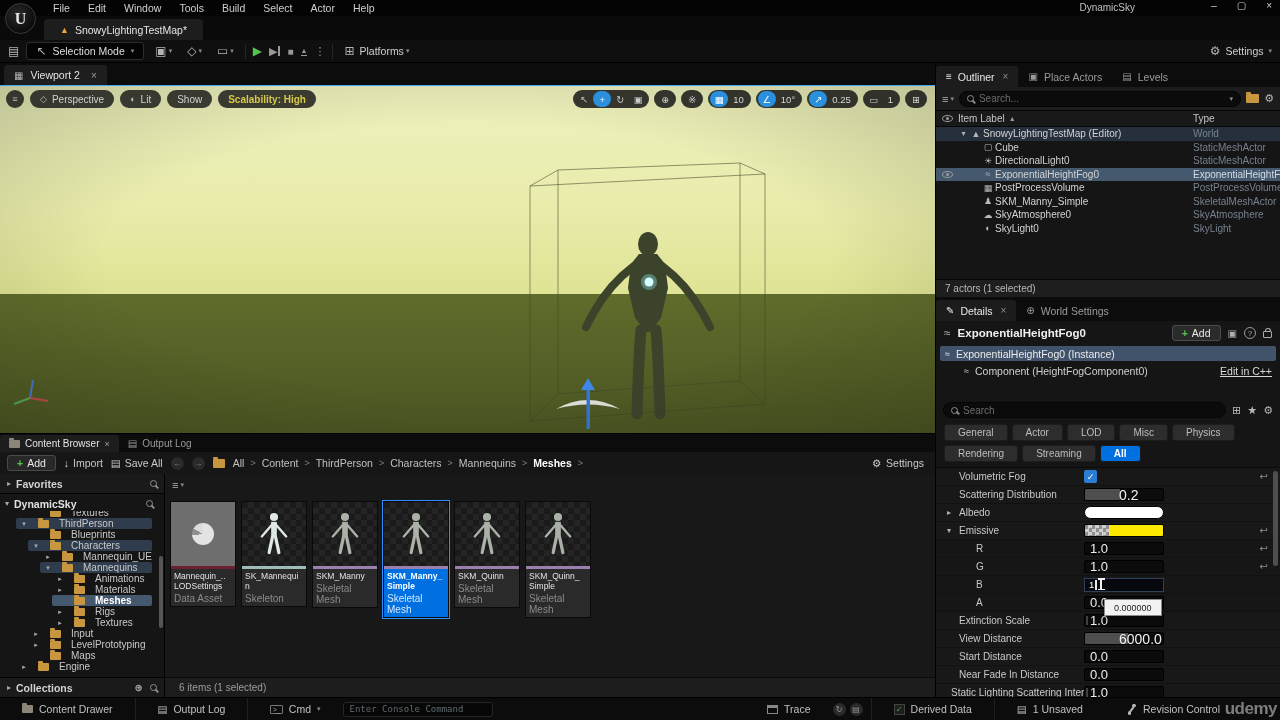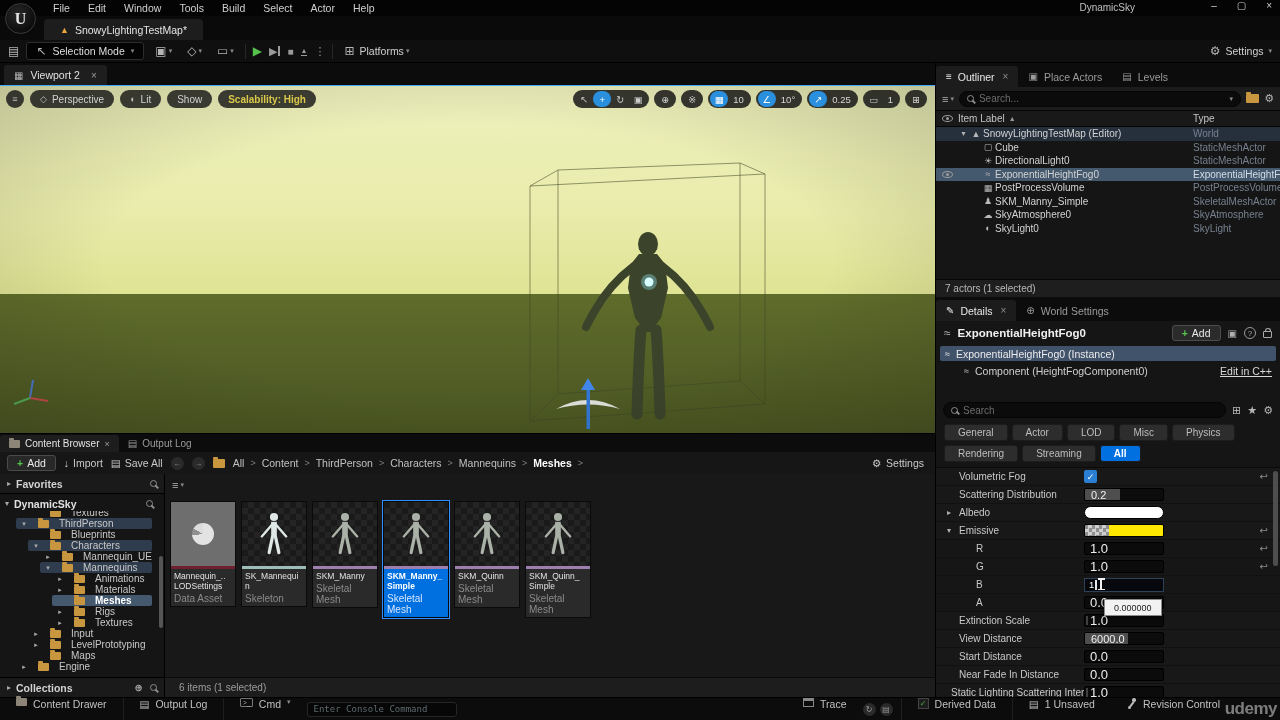--- a/index.html
+++ b/index.html
@@ -131,21 +131,21 @@
   .parrow { font-size:8px; color:#b0b0b0; width:8px; margin-left:-12px; }
   .prop-val { width:80px; position:relative; flex:none; }
   .ctl { display:none; }
   .ctl-checkbox { width:13px; height:13px; background:#2a7fd4; border-radius:2px; color:#fff; font-size:9px;
                   align-items:center; justify-content:center; }
   .prop-row.checkbox .ctl-checkbox { display:flex; }
   .ctl-slider { height:13px; background:#0c0c0c; border:1px solid #000; border-radius:2px; position:relative; overflow:hidden;
                 align-items:center; width:80px; }
   .prop-row.slider .ctl-slider { display:flex; }
   .ctl-slider .fill { position:absolute; left:0; top:0; bottom:0; background:#4e4e4e; }
-  .ctl-slider .sval { position:relative; font-size:11px; color:#f0f0f0; padding-left:6px; }
+  .ctl-slider .sval { position:relative; font-size:14px; color:#f0f0f0; padding-left:6px;margin-left:28px; }
   .ctl-color_white { width:80px; height:13px; border-radius:7px; background:#fff; border:1px solid #000; }
   .prop-row.color_white .ctl-color_white { display:block; }
   .ctl-color_yellow { width:80px; height:13px; border-radius:2px; overflow:hidden; border:1px solid #000; }
   .prop-row.color_yellow .ctl-color_yellow { display:flex; }
   .ctl-color_yellow .checker { width:24px;
       background:repeating-conic-gradient(#cfcfcf 0% 25%, #8f8f8f 0% 50%) 0 0/7px 7px; }
   .ctl-color_yellow .yellow { flex:1; background:#ffe800; }
   .ctl-number { height:13px; width:80px; background:#0b0b0b; border:1px solid #000; border-radius:2px; color:#ececec;
                 font-size:13px; padding:0 5px; align-items:center; position:relative; }
   .prop-row.number .ctl-number { display:flex; }
@@ -219,21 +219,21 @@
   .aname { font-size:8.5px; line-height:1.2; color:#e2e2e2; word-break:break-word; }
   .atype { font-size:10px; color:#8b8b8b; margin-top:2px; }
   .tile.selected .aname { color:#fff; font-weight:bold; }
   .tile.selected .atype { color:#d5e6ff; }
   .cb-status { height:20px; border-top:1px solid #0a0a0a; background:#1d1d1d; font-size:10px; color:#9c9c9c;
                display:flex; align-items:center; padding:0 14px; flex:none; }
 
   
   .statusbar { position:absolute; left:0; bottom:0; width:1280px; height:23px; background:#0c0c0c; border-top:1px solid #000;
                display:flex; align-items:center; font-size:10.5px; color:#c0c0c0; }
-  .sb-item { display:flex; align-items:flex-start; gap:6px; padding:0 16px; height:100%; border-right:1px solid #1f1f1f; }
+  .sb-item { display:flex; align-items:center; gap:6px; padding:0 22px; height:100%; border-right:1px solid #1f1f1f; }
   .sb-item.noborder { border-right:none; }
   .console { width:150px; height:15px; background:#070707; border:1px solid #262626; border-radius:3px;
              font-family:"DejaVu Sans Mono",monospace; font-size:9px; color:#5f6b6f; padding:0 6px; display:flex; align-items:center; }
   .termico { border:1px solid #777; font-size:6.5px; padding:0 1.5px; color:#aaa; border-radius:1px; }
   .sb-right { margin-left:auto; display:flex; align-items:center; height:100%; }
   .winico { width:11px; height:9px; border:1px solid #888; position:relative; }
   .winico::before { content:''; position:absolute; left:0; right:0; top:0; height:2px; background:#888; }
   .ddico { width:11px; height:11px; background:#1e1e1e; border:1px solid #444; color:#3fae4a; font-size:8px; font-weight:bold;
            display:flex; align-items:center; justify-content:center; }
   .branch { position:relative; width:10px; height:11px; }

